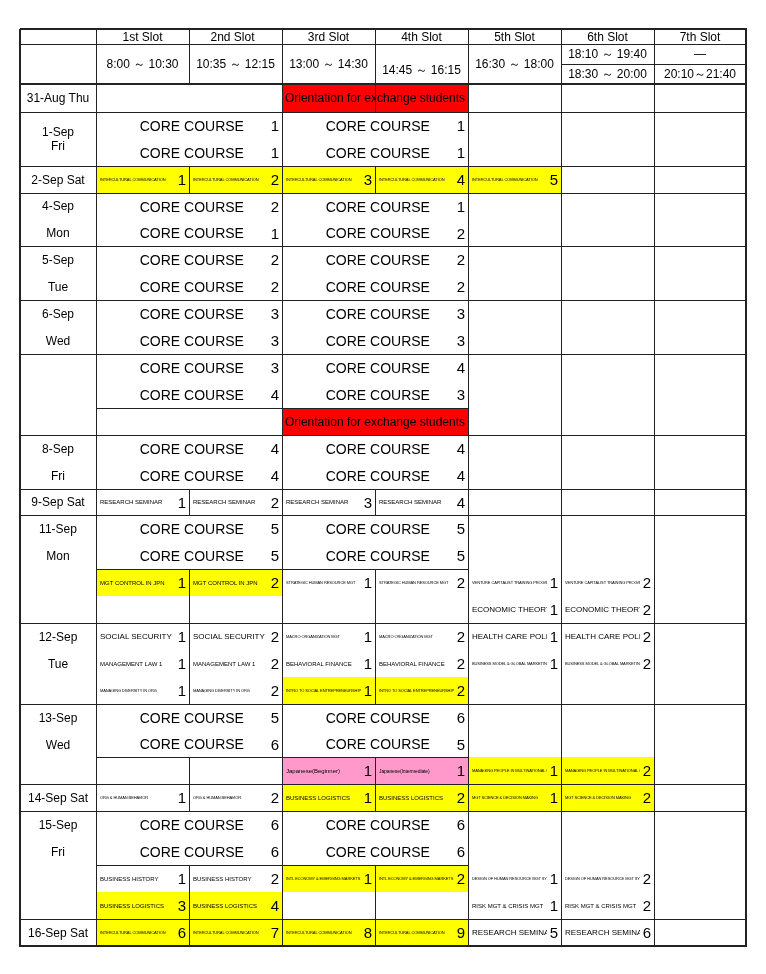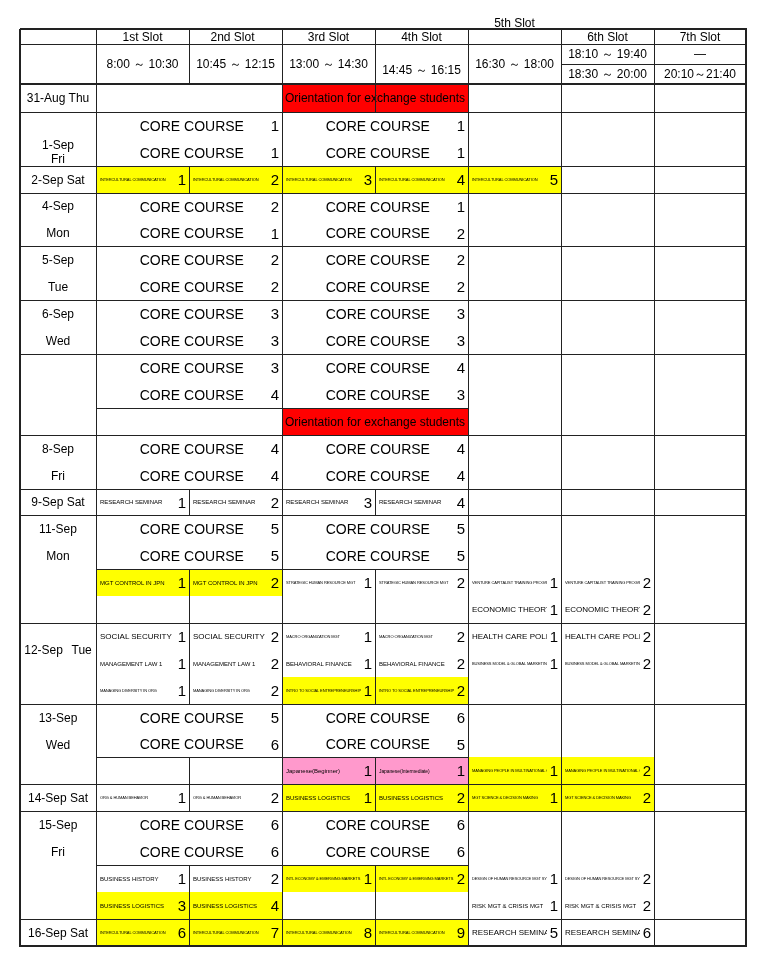--- a/index.html
+++ b/index.html
@@ -22,38 +22,38 @@
 </head>
 <body>
 
 <div id="grid">
 
   <div class="cell hdr" style="left:20px;top:29px;width:76px;height:55px;"></div>
   <div class="cell hdr" style="left:96px;top:29px;width:93px;height:15px;">1st Slot</div>
   <div class="cell hdr" style="left:186px;top:29px;width:93px;height:15px;">2nd Slot</div>
   <div class="cell hdr" style="left:282px;top:29px;width:93px;height:15px;">3rd Slot</div>
   <div class="cell hdr" style="left:375px;top:29px;width:93px;height:15px;">4th Slot</div>
-  <div class="cell hdr" style="left:468px;top:15px;width:93px;height:15px;">5th Slot</div>
+  <div class="cell hdr" style="left:468px;top:29px;width:93px;height:15px;">5th Slot</div>
   <div class="cell hdr" style="left:561px;top:29px;width:93px;height:15px;">6th Slot</div>
   <div class="cell hdr" style="left:654px;top:29px;width:92px;height:15px;">7th Slot</div>
 
   <div class="cell hdr" style="left:96px;top:44px;width:93px;height:40px;">8:00 ～ 10:30</div>
-  <div class="cell hdr" style="left:189px;top:44px;width:93px;height:40px;">10:45 ～ 12:15</div>
+  <div class="cell hdr" style="left:189px;top:44px;width:93px;height:40px;">10:35 ～ 12:15</div>
   <div class="cell hdr" style="left:282px;top:44px;width:93px;height:40px;">13:00 ～ 14:30</div>
   <div class="cell hdr" style="left:375px;top:52px;width:93px;height:37px;">14:45 ～ 16:15</div>
   <div class="cell hdr" style="left:468px;top:44px;width:93px;height:40px;">16:30 ～ 18:00</div>
   <div class="cell hdr" style="left:561px;top:44px;width:93px;height:20px;">18:10 ～ 19:40</div>
   <div class="cell hdr" style="left:561px;top:64px;width:93px;height:20px;">18:30 ～ 20:00</div>
   <div class="cell hdr" style="left:654px;top:44px;width:92px;height:20px;">—</div>
   <div class="cell hdr" style="left:654px;top:64px;width:92px;height:20px;">20:10～21:40</div>
 
   <div class="cell date" style="left:20px;top:84px;width:76px;height:28px;">
       <span>31-Aug Thu</span>
     </div>
-  <div class="cell date" style="left:20px;top:112px;width:76px;height:54px;flex-direction:column;justify-content:flex-end;">
+  <div class="cell date" style="left:20px;top:112px;width:76px;height:54px;flex-direction:column;justify-content:center;">
       <span>1-Sep</span>
       <span>Fri</span>
     </div>
   <div class="cell date" style="left:20px;top:166px;width:76px;height:27px;">
       <span>2-Sep Sat</span>
     </div>
   <div class="cell date" style="left:20px;top:193px;width:76px;height:53px;flex-direction:column;justify-content:space-around;">
       <span>4-Sep</span>
       <span>Mon</span>
     </div>
@@ -69,21 +69,21 @@
       <span>8-Sep</span>
       <span>Fri</span>
     </div>
   <div class="cell date" style="left:20px;top:489px;width:76px;height:26px;">
       <span>9-Sep Sat</span>
     </div>
   <div class="cell date" style="left:20px;top:515px;width:76px;height:54px;flex-direction:column;justify-content:space-around;">
       <span>11-Sep</span>
       <span>Mon</span>
     </div>
-  <div class="cell date" style="left:20px;top:623px;width:76px;height:54px;justify-content:space-around;">
+  <div class="cell date" style="left:20px;top:623px;width:76px;height:54px;flex-direction:column;justify-content:space-around;">
       <span>12-Sep</span>
       <span>Tue</span>
     </div>
   <div class="cell date" style="left:20px;top:704px;width:76px;height:54px;flex-direction:column;justify-content:space-around;">
       <span>13-Sep</span>
       <span>Wed</span>
     </div>
   <div class="cell date" style="left:20px;top:784px;width:76px;height:27px;">
       <span>14-Sep Sat</span>
     </div>

